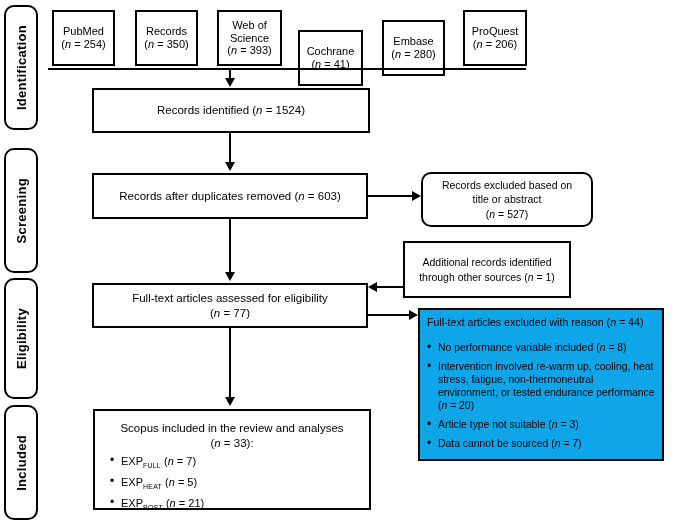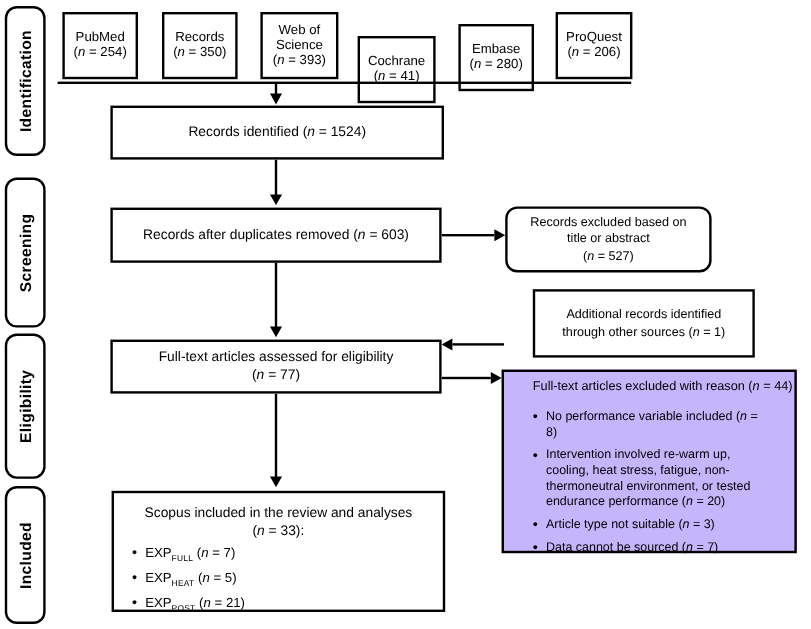--- a/index.html
+++ b/index.html
@@ -26,22 +26,22 @@
   .box{
     position:absolute;border:2px solid #000;background:#fff;
     box-sizing:border-box;
     display:flex;flex-direction:column;align-items:center;justify-content:center;
     text-align:center;font-size:11.5px;line-height:1.3;
   }
   .src{font-size:11px;line-height:1.18;padding:2px;}
   .sidebox{font-size:10.5px;line-height:1.35;}
   
   .reasonbox{
-    position:absolute;border:2px solid #000;background:#c4b5fd;box-sizing:border-box;
-    padding:5px 23px;text-align:left;font-size:10.4px;line-height:1.25;
+    position:absolute;border:2px solid #000;background:#0ea5e9;box-sizing:border-box;
+    padding:5px 6px;text-align:left;font-size:10.4px;line-height:1.25;
     display:block;
   }
   .reasonbox .rtitle{white-space:nowrap;font-size:10.6px;margin:1px 0 12px 1px;}
   ul.blist{list-style:none;margin:0;padding:0;}
   ul.blist li{position:relative;padding-left:12px;margin-bottom:6px;}
   ul.blist li::before{content:"\2022";position:absolute;left:1px;top:-1px;font-size:12px;}
   
   .studies{justify-content:flex-start;padding-top:10px;}
   .studies .title{line-height:1.3;}
   .studies ul.blist{align-self:flex-start;text-align:left;margin:3px 0 0 14px;font-size:11px;}
@@ -145,21 +145,21 @@
       <li>EXP<sub>POST</sub> (<i>n</i> = 21)</li>
     </ul>
   </div>
 
   <div class="box sidebox" style="left:421px;top:172px;width:172px;height:55px;border-radius:10px;">
     <span>Records excluded based on</span>
     <span>title or abstract</span>
     <span>(<i>n</i> = 527)</span>
   </div>
 
-  <div class="box sidebox" style="left:444px;top:241px;width:185px;height:57px;text-align:center;">
+  <div class="box sidebox" style="left:403px;top:241px;width:168px;height:57px;text-align:center;">
     <span>Additional records identified</span>
     <span>through other sources (<i>n</i> = 1)</span>
   </div>
 
   <div class="reasonbox" style="left:418px;top:308px;width:246px;height:153px;">
     <div class="rtitle">Full-text articles excluded with reason (<i>n</i> = 44)</div>
     <ul class="blist">
       <li>No performance variable included (<i>n</i> = 8)</li>
       <li>Intervention involved re-warm up, cooling, heat stress, fatigue, non-thermoneutral environment, or tested endurance performance (<i>n</i> = 20)</li>
       <li>Article type not suitable (<i>n</i> = 3)</li>

